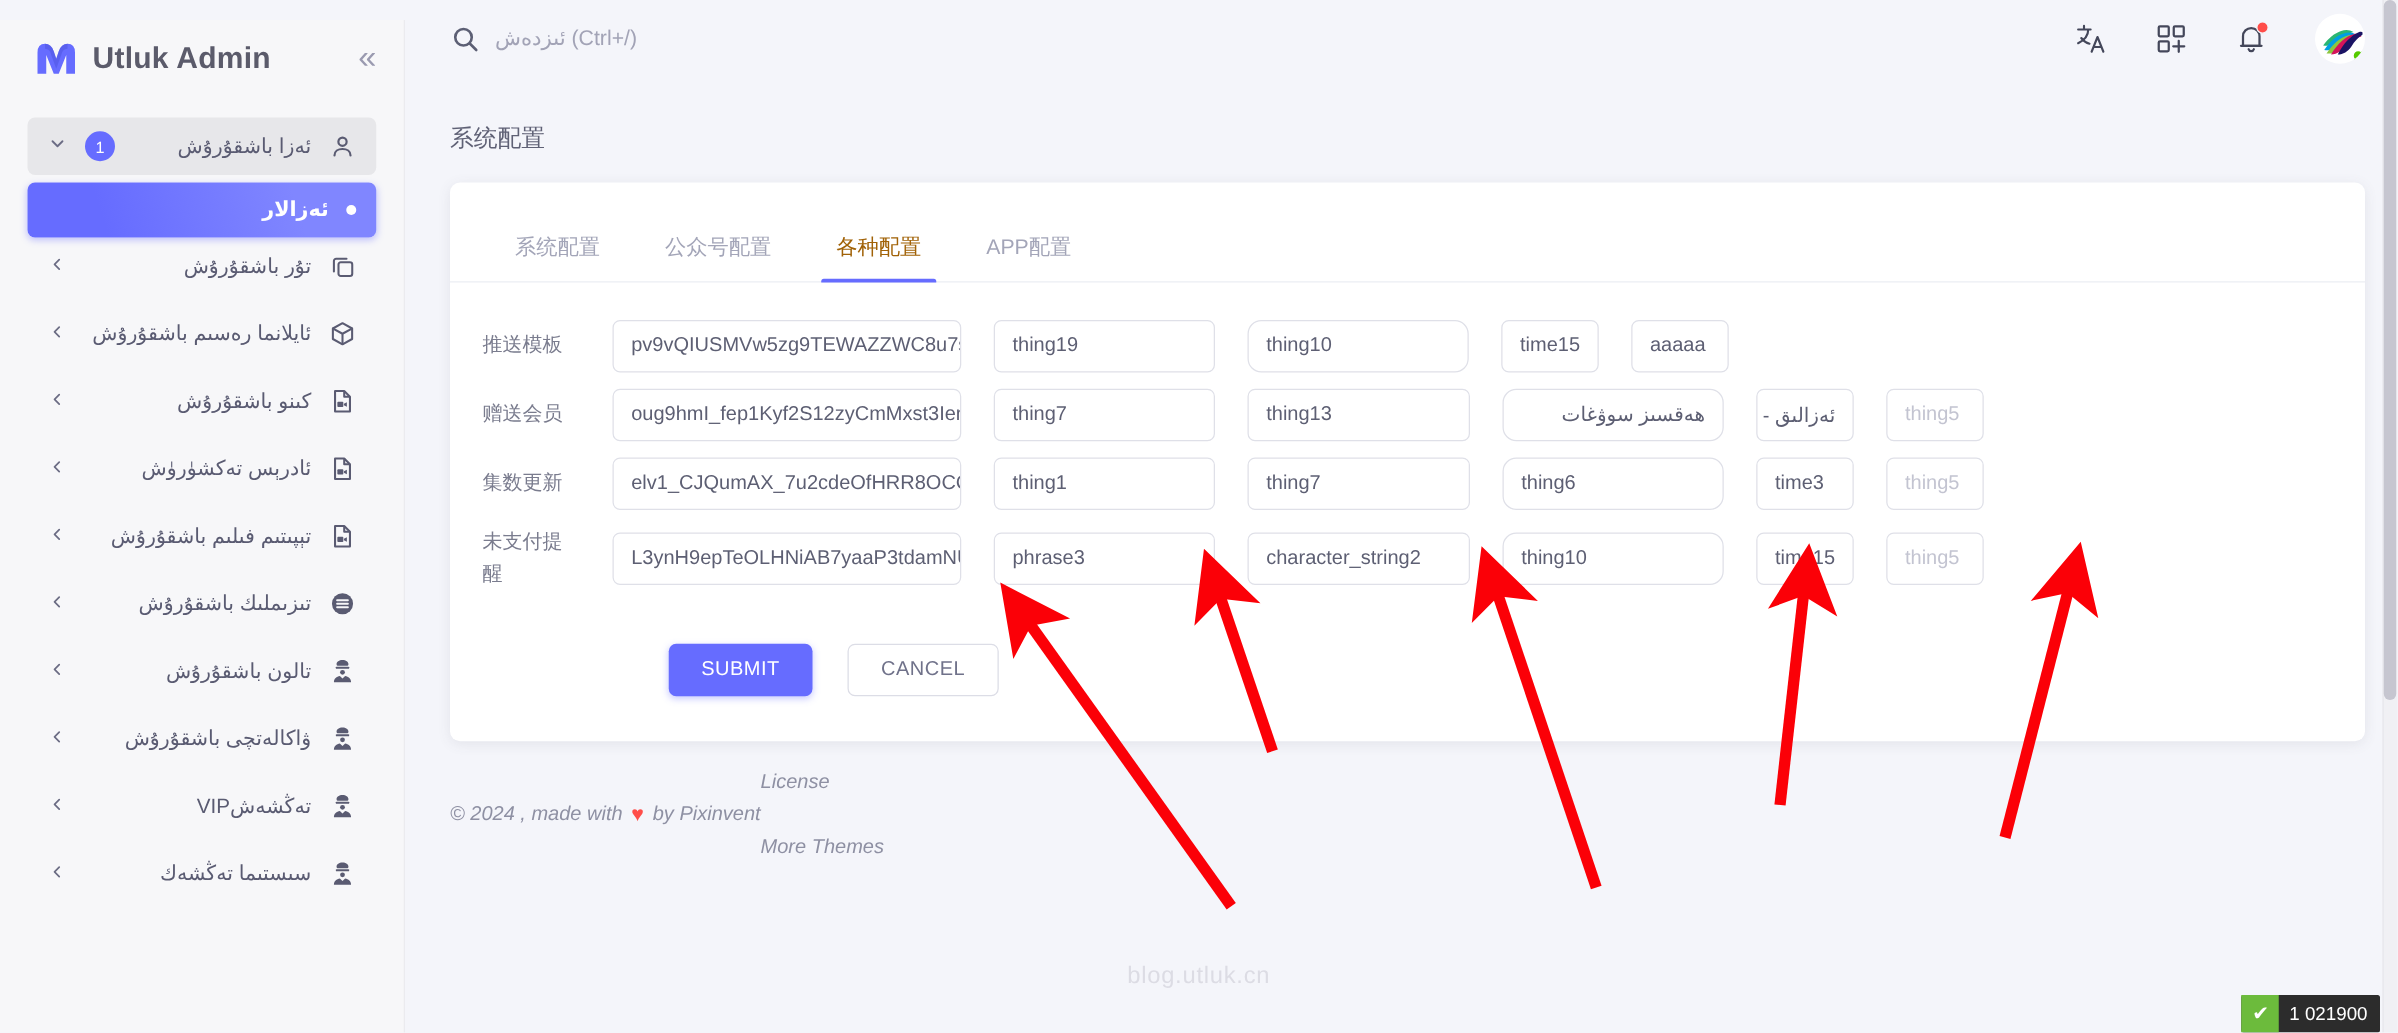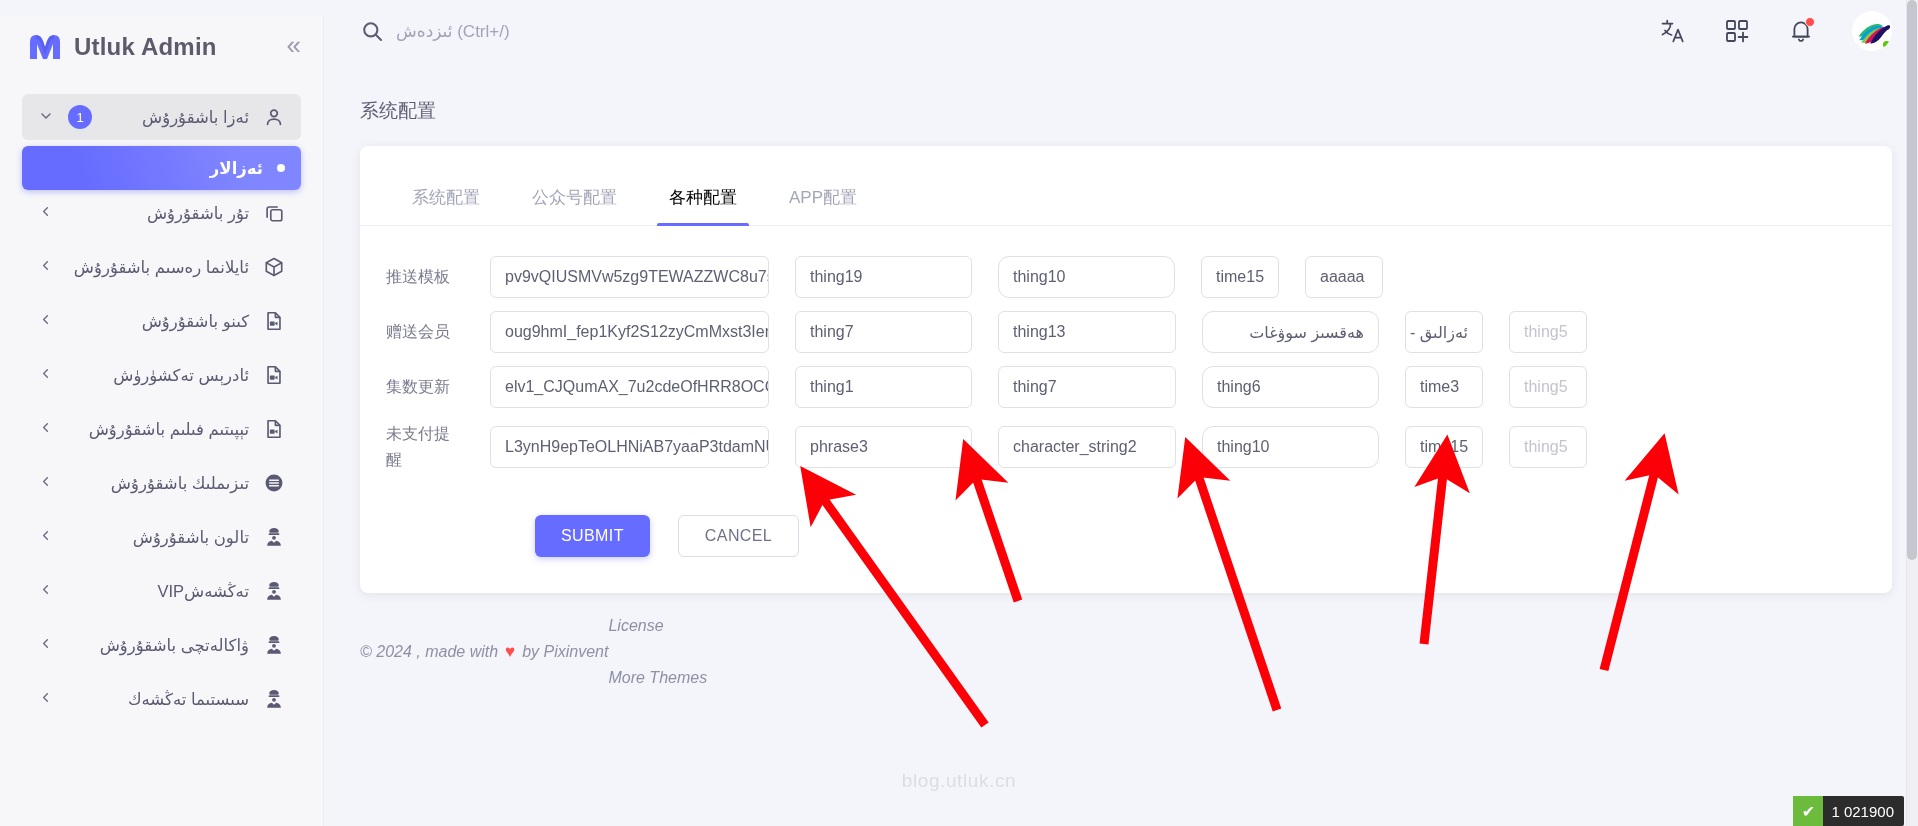--- a/index.html
+++ b/index.html
@@ -110,21 +110,21 @@
   #tabs {
     display: flex; align-items: flex-end; gap: 0;
     padding: 30px 26px 0 26px;
     border-bottom: 1px solid #eceef3;
   }
   .tab {
     padding: 10px 26px 16px 26px;
     font-size: 17px; color: #a3a5b8; cursor: pointer;
     position: relative; white-space: nowrap;
   }
-  .tab.active { color: #000000; }
+  .tab.active { color: #a16207; }
   .tab.active::after {
     content: ""; position: absolute; left: 14px; right: 14px; bottom: -1px;
     height: 3px; background: #666cff; border-radius: 2px 2px 0 0;
   }
 
   #form { padding: 30px 26px 0 26px; }
   .frow { display: flex; align-items: center; gap: 26px; margin-bottom: 13px; }
   .flabel {
     width: 78px; flex: 0 0 78px; text-align: left;
     font-size: 16px; color: #7a7c8e; line-height: 1.6;
@@ -356,38 +356,38 @@
 
     <div class="nav-item">
       <span class="nav-ico">
         <svg viewBox="0 0 24 24" width="22" height="22" fill="currentColor">
             <path d="M12 2.2c-3 0-5.2 1.7-5.2 3.6 0 .6.3 1.1.8 1.5h8.8c.5-.4.8-.9.8-1.5 0-1.9-2.2-3.6-5.2-3.6z"></path>
             <rect x="6.2" y="8" width="11.6" height="1.9" rx=".6"></rect>
             <path d="M12 10.8a2.1 2.1 0 1 0 0 4.2 2.1 2.1 0 0 0 0-4.2z"></path>
             <path d="M4.5 21.6c0-3.1 2.3-5 5.2-5.4l2.3 2.2 2.3-2.2c2.9.4 5.2 2.3 5.2 5.4z"></path>
           </svg>
       </span>
-      <span class="nav-label">تەڭشەشVIP</span>
+      <span class="nav-label">ۋاكالەتچى باشقۇرۇش</span>
       <span class="nav-chev">
         <svg viewBox="0 0 24 24" width="15" height="15" fill="none" stroke="currentColor" stroke-width="2.2" stroke-linecap="round" stroke-linejoin="round">
             <path d="M9 6l6 6-6 6"></path>
           </svg>
       </span>
     </div>
 
     <div class="nav-item">
       <span class="nav-ico">
         <svg viewBox="0 0 24 24" width="22" height="22" fill="currentColor">
             <path d="M12 2.2c-3 0-5.2 1.7-5.2 3.6 0 .6.3 1.1.8 1.5h8.8c.5-.4.8-.9.8-1.5 0-1.9-2.2-3.6-5.2-3.6z"></path>
             <rect x="6.2" y="8" width="11.6" height="1.9" rx=".6"></rect>
             <path d="M12 10.8a2.1 2.1 0 1 0 0 4.2 2.1 2.1 0 0 0 0-4.2z"></path>
             <path d="M4.5 21.6c0-3.1 2.3-5 5.2-5.4l2.3 2.2 2.3-2.2c2.9.4 5.2 2.3 5.2 5.4z"></path>
           </svg>
       </span>
-      <span class="nav-label">ۋاكالەتچى باشقۇرۇش</span>
+      <span class="nav-label">تەڭشەشVIP</span>
       <span class="nav-chev">
         <svg viewBox="0 0 24 24" width="15" height="15" fill="none" stroke="currentColor" stroke-width="2.2" stroke-linecap="round" stroke-linejoin="round">
             <path d="M9 6l6 6-6 6"></path>
           </svg>
       </span>
     </div>
 
     <div class="nav-item">
       <span class="nav-ico">
         <svg viewBox="0 0 24 24" width="22" height="22" fill="currentColor">

